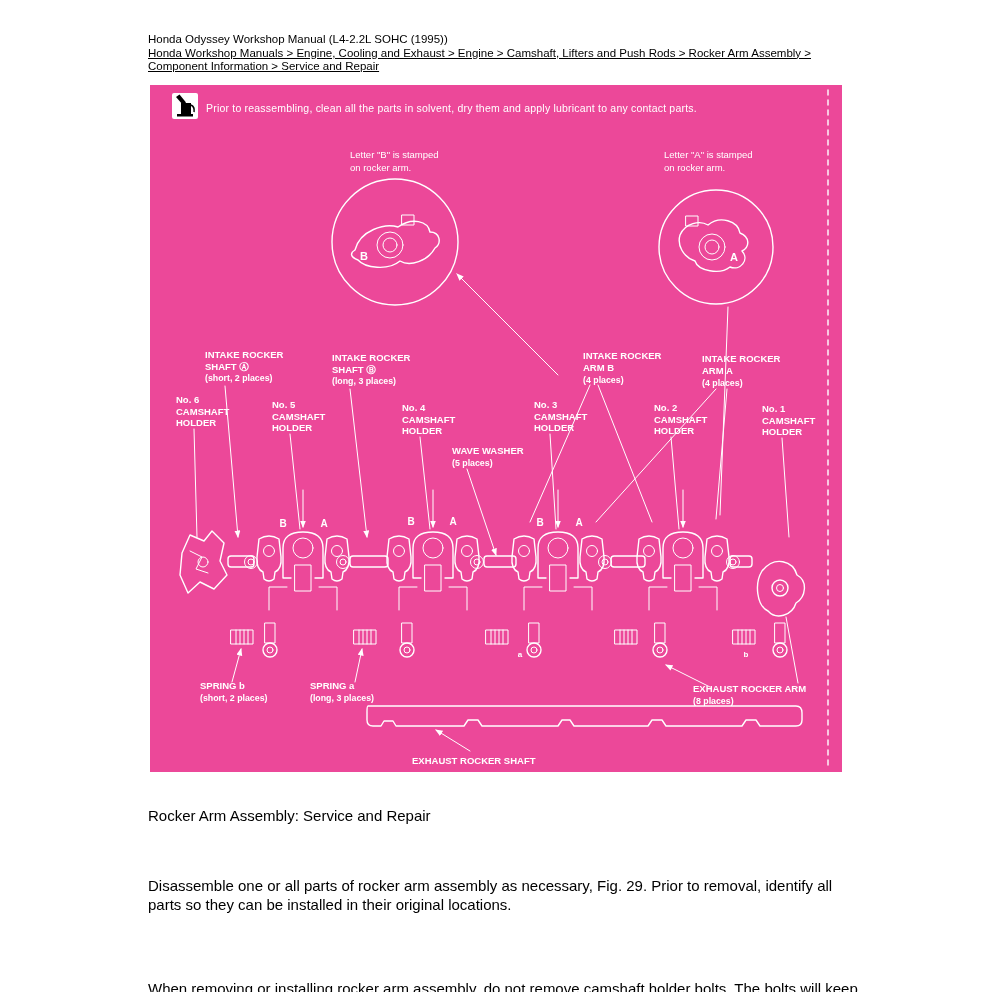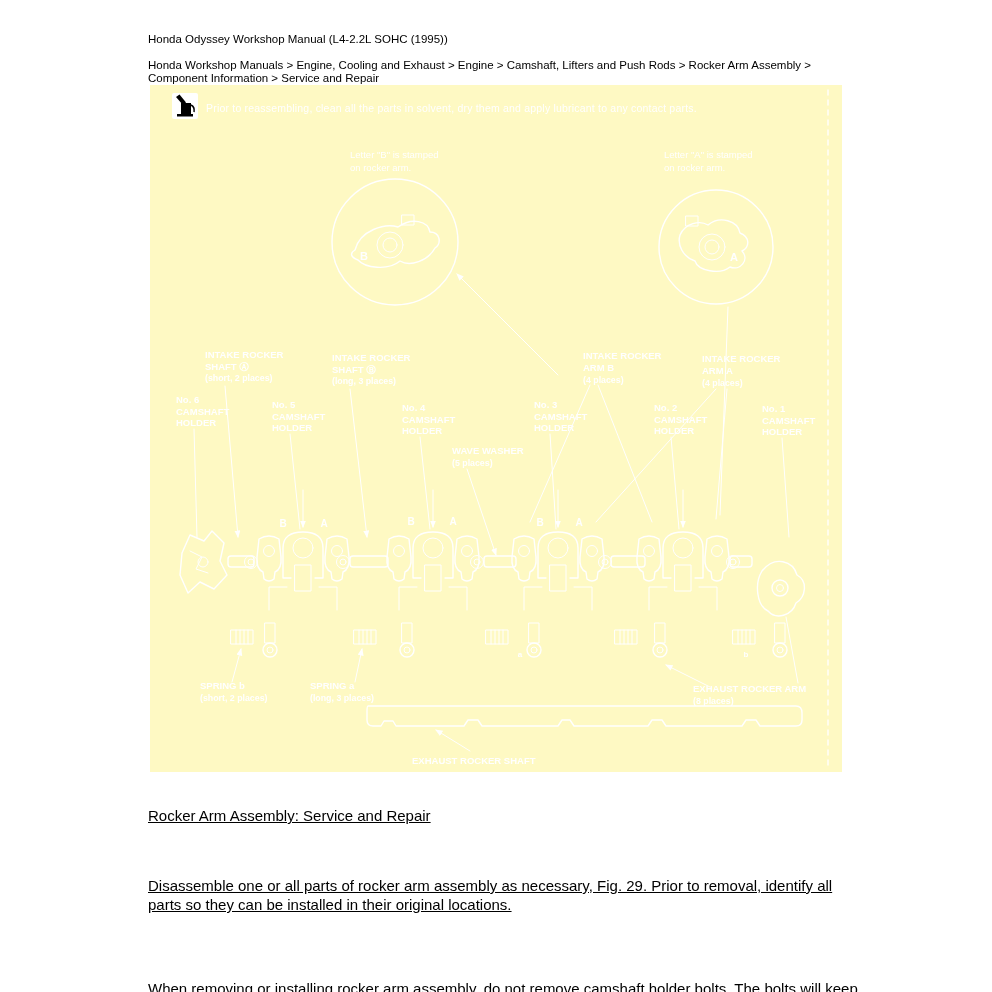--- a/index.html
+++ b/index.html
@@ -1,22 +1,22 @@
 <!DOCTYPE html>
 <html><head>
 <meta charset="utf-8">
 <style>
   html,body{margin:0;padding:0;background:#ffffff;}
   body{width:992px;height:992px;position:relative;font-family:"Liberation Sans",sans-serif;color:#000;}
   .page{position:absolute;inset:0;background:#fff;}
   .header{position:absolute;left:148px;top:33px;width:700px;font-size:11.5px;line-height:13.5px;}
-  .header .crumb{margin-top:12px;}
-  .diagram{position:absolute;left:150px;top:85px;width:692px;height:687px;background:#fef9c3;}
+  .header .crumb{margin-top:0;text-decoration:underline;}
+  .diagram{position:absolute;left:150px;top:85px;width:692px;height:687px;background:#ec4899;}
   .diagram svg{display:block;}
-  .body-text{position:absolute;left:148px;width:712px;font-size:15px;line-height:19px;text-decoration:underline;}
+  .body-text{position:absolute;left:148px;width:712px;font-size:15px;line-height:19px;}
   .h-title{top:806px;}
   .h-fig{top:841px;}
   .h-p1{top:876px;}
   .h-p2{top:979px;}
   
   .w{stroke:#fff;fill:none;stroke-width:1.4;stroke-linejoin:round;stroke-linecap:round;}
   .thin{stroke-width:1;}
   .dash{stroke-dasharray:5 5;}
   .dl{fill:#fff;font-weight:bold;font-size:9.5px;font-family:"Liberation Sans","DejaVu Sans",sans-serif;}
   .dp{fill:#fff;font-weight:bold;font-size:8.8px;font-family:"Liberation Sans","DejaVu Sans",sans-serif;}

